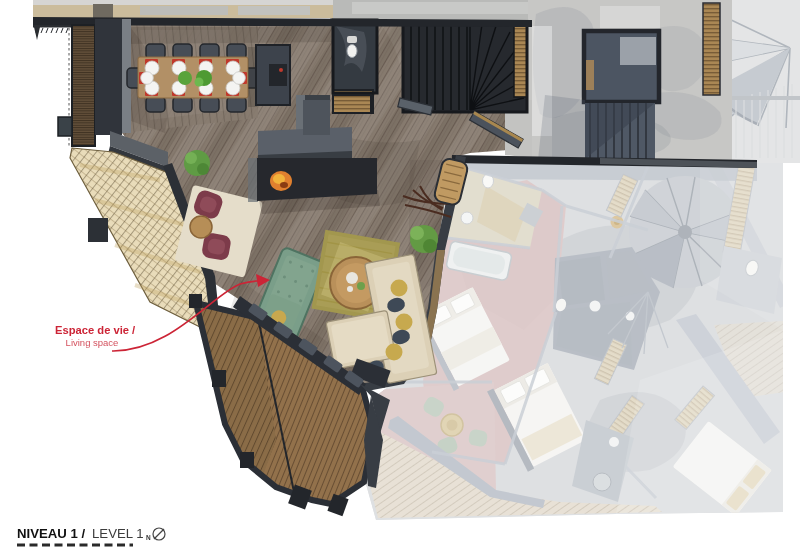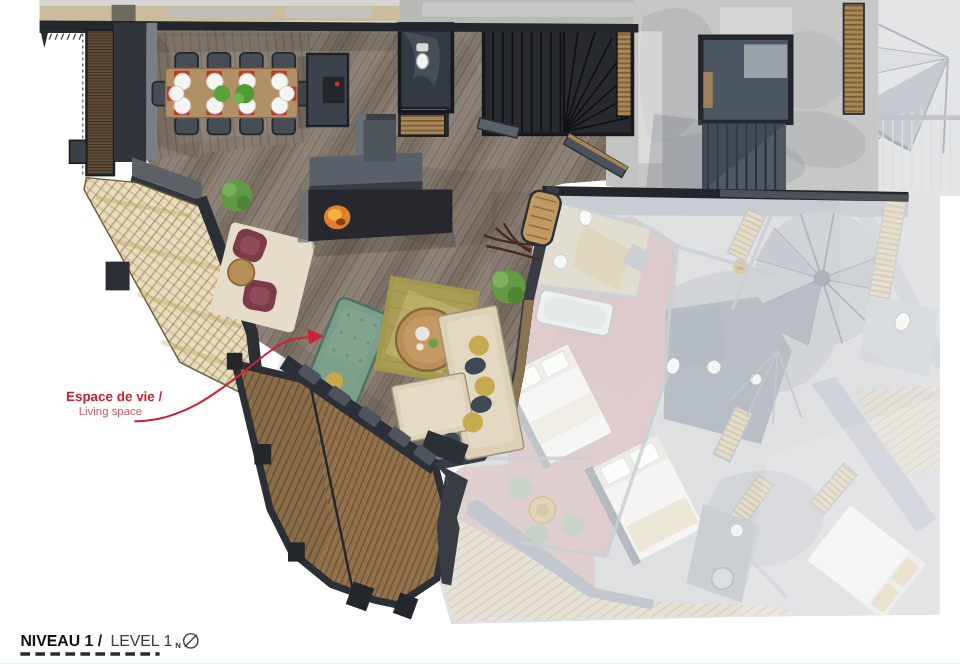--- a/index.html
+++ b/index.html
@@ -1,16 +1,16 @@
 <!DOCTYPE html>
 <html><head>
 <meta charset="utf-8">
 <style>
 html,body{margin:0;padding:0;background:#fff;}
-#page{position:relative;width:800px;height:553px;overflow:hidden;background:#86efac;
+#page{position:relative;width:800px;height:553px;overflow:hidden;background:#fde047;
 font-family:"Liberation Sans",sans-serif;}
 </style>
 </head>
 <body>
 <div id="page">
 <svg width="800" height="553" viewBox="0 0 800 553" xmlns="http://www.w3.org/2000/svg">
 <defs>
 <pattern id="wood" width="7" height="40" patternUnits="userSpaceOnUse" patternTransform="rotate(30)">
   <rect width="7" height="40" fill="#867a6e"></rect>
   <rect x="0" width="1.1" height="40" fill="rgba(55,44,37,0.30)"></rect>

